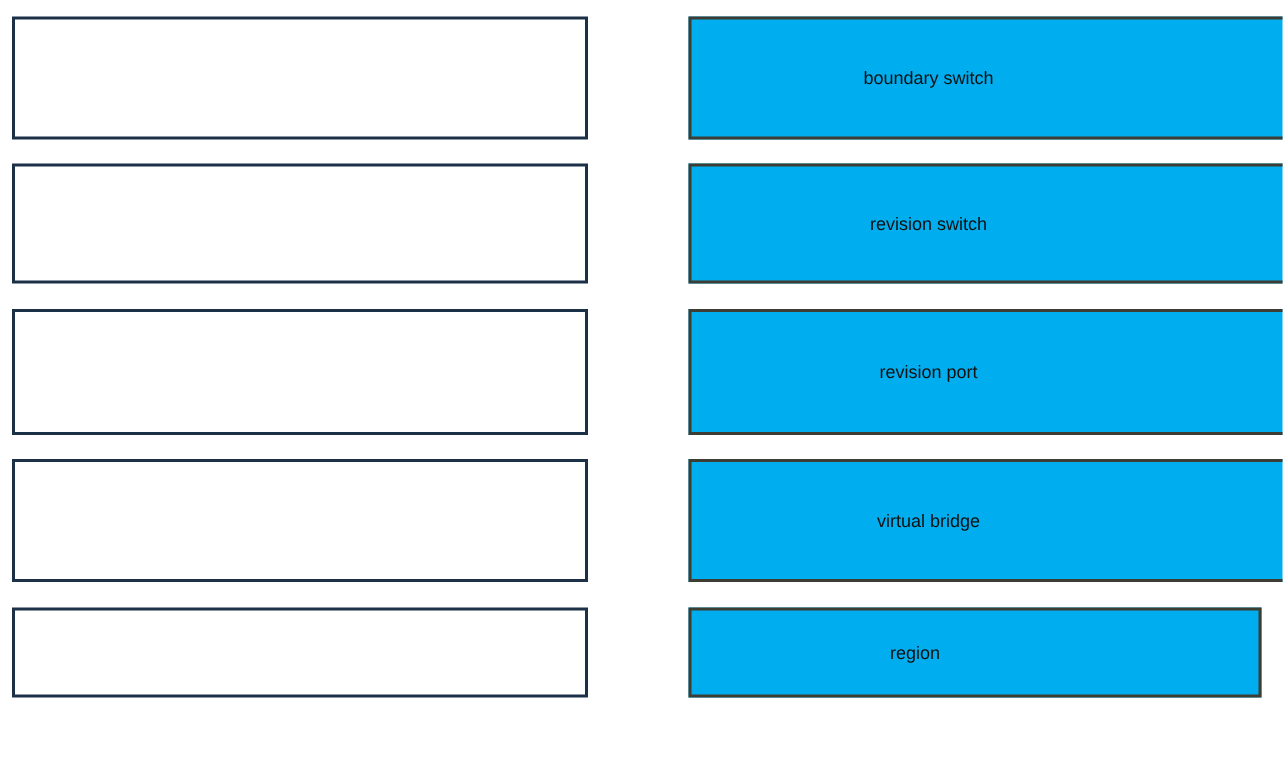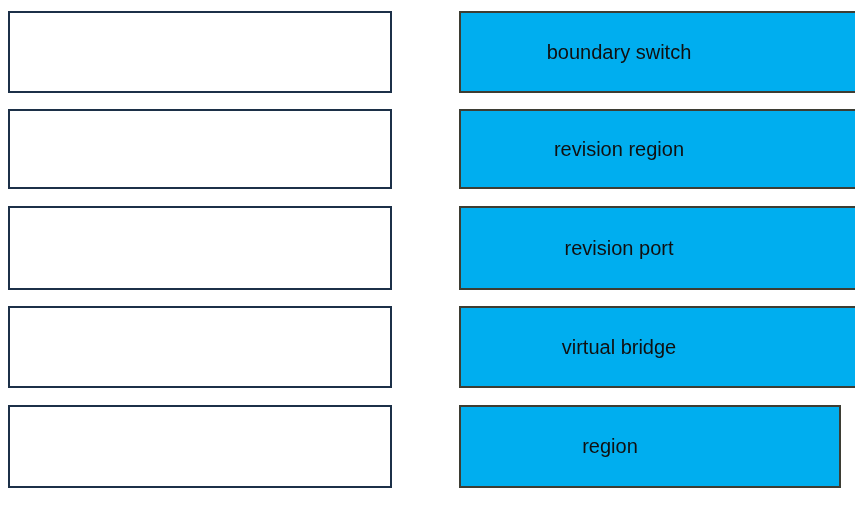--- a/index.html
+++ b/index.html
@@ -39,35 +39,35 @@
     border: 2px solid #3d3d33;
     left: 459px;
     display: flex;
     align-items: center;
     justify-content: center;
     overflow: hidden;
   }
 
   .drag-item-label {
     font-family: "Liberation Sans", sans-serif;
-    font-size: 20px;
+    font-size: 12px;
     line-height: 19px;
     color: #101010;
     white-space: nowrap;
     
     position: relative;
     left: -40px;
   }
 
   
   .row-1 { top: 11px;  height: 82px; }
   .row-2 { top: 109px; height: 80px; }
   .row-3 { top: 206px; height: 84px; }
   .row-4 { top: 306px; height: 82px; }
-  .row-5 { top: 405px; height: 83px; }
+  .row-5 { top: 405px; height: 60px; }
 
   
   .w-clipped { width: 400px; }
   .w-full    { width: 382px; }
 </style>
 </head>
 <body>
 
 <div id="exercise-canvas">
 
@@ -84,21 +84,21 @@
     <span></span>
   </div>
   <div class="drop-target row-5">
     <span></span>
   </div>
 
   <div class="drag-item row-1 w-clipped">
     <span class="drag-item-label">boundary switch</span>
   </div>
   <div class="drag-item row-2 w-clipped">
-    <span class="drag-item-label">revision region</span>
+    <span class="drag-item-label">revision switch</span>
   </div>
   <div class="drag-item row-3 w-clipped">
     <span class="drag-item-label">revision port</span>
   </div>
   <div class="drag-item row-4 w-clipped">
     <span class="drag-item-label">virtual bridge</span>
   </div>
   <div class="drag-item row-5 w-full">
     <span class="drag-item-label">region</span>
   </div>

